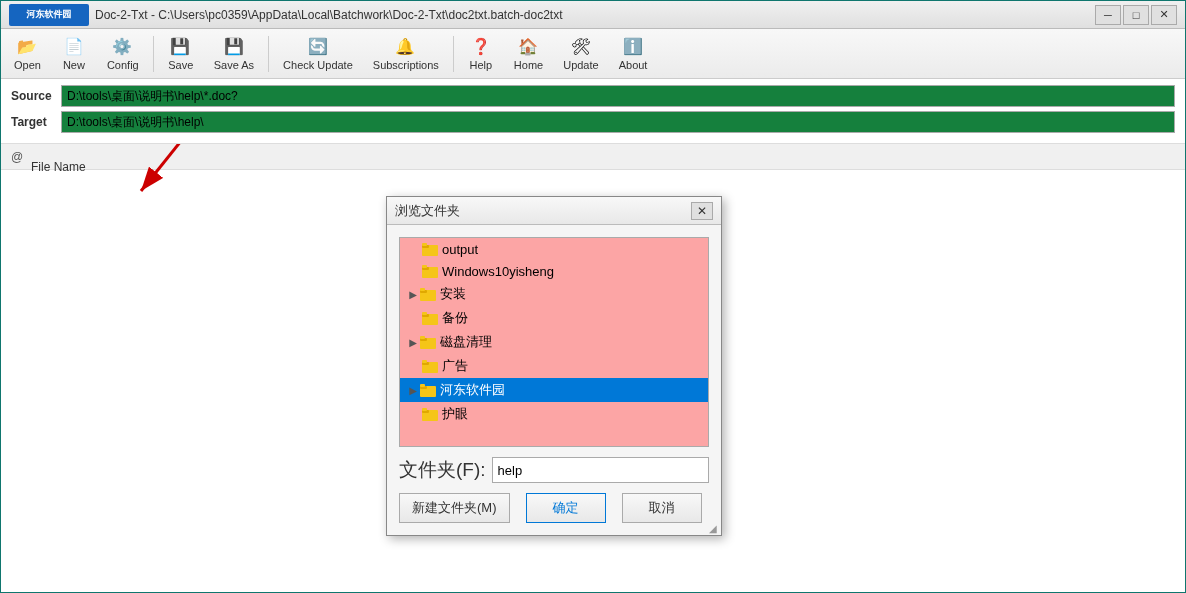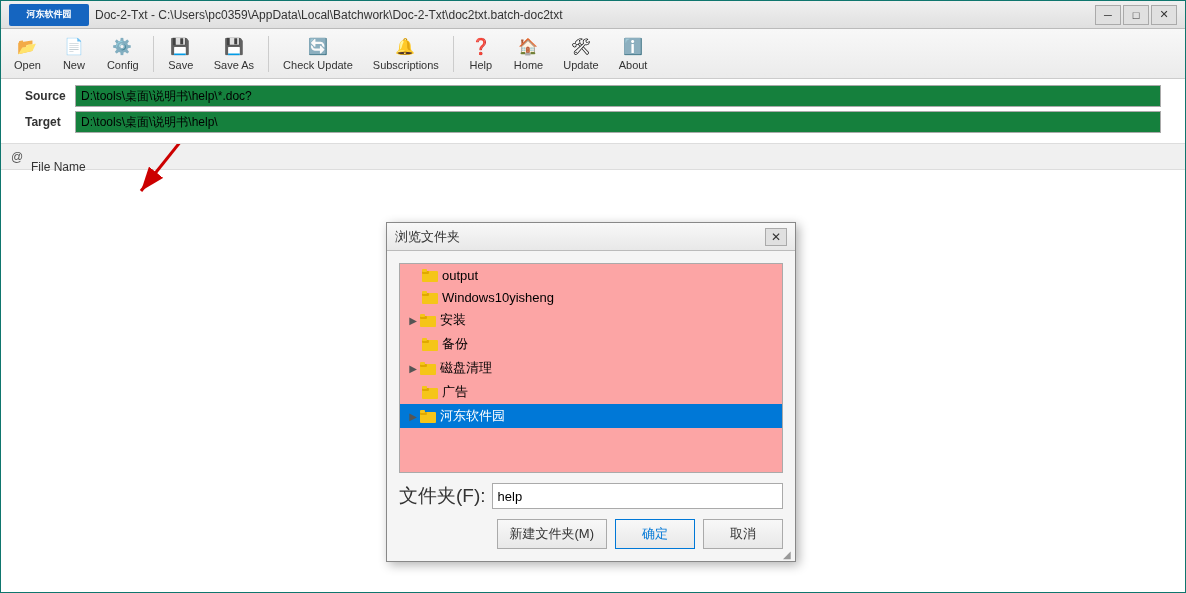--- a/index.html
+++ b/index.html
@@ -115,21 +115,21 @@
       width: 1px;
       height: 36px;
       background: #ccc;
       margin: 0 3px;
     }
 
     
     .source-target-area {
       background: #fff;
       border-bottom: 1px solid #ddd;
-      padding: 6px 24px;
+      padding: 6px 10px;
       flex-shrink: 0;
     }
     .field-row {
       display: flex;
       align-items: center;
       margin-bottom: 4px;
     }
     .field-label {
       width: 50px;
       font-size: 12px;
@@ -169,23 +169,23 @@
     }
     .col-header {
       font-size: 12px;
       color: #333;
       margin-top: 21px;
     }
 
     
     .dialog {
       position: absolute;
-      top: 78px;
+      top: 52px;
       left: 385px;
-      width: 410px;
+      width: 336px;
       background: #f5f5f5;
       border: 1px solid #888;
       box-shadow: 3px 3px 10px rgba(0,0,0,0.3);
     }
     .dialog-titlebar {
       background: linear-gradient(to bottom, #f8f8f8, #e8e8e8);
       height: 28px;
       display: flex;
       align-items: center;
       justify-content: space-between;
@@ -274,22 +274,22 @@
       height: 26px;
       border: 1px solid #aaa;
       padding: 2px 5px;
       font-size: 13px;
       background: #fff;
     }
 
     
     .dialog-buttons {
       display: flex;
-      justify-content: flex-end;
-      gap: 8px;
+      justify-content: flex-start;
+      gap: 16px;
       margin-top: 10px;
     }
     .dialog-btn {
       height: 30px;
       min-width: 80px;
       border: 1px solid #aaa;
       background: linear-gradient(to bottom, #f8f8f8, #e8e8e8);
       cursor: pointer;
       font-size: 13px;
       padding: 0 12px;
@@ -479,20 +479,29 @@
             </div>
             <div class="folder-item selected">
               <span class="folder-expand">▶</span>
               <svg class="folder-icon" viewBox="0 0 16 16">
       <rect x="0" y="4" width="16" height="11" rx="1" fill="#F5C518"></rect>
       <rect x="0" y="4" width="7" height="3" rx="1" fill="#e0a800"></rect>
       <rect x="0" y="2" width="5" height="3" rx="1" fill="#F5C518"></rect>
     </svg>
               <span style="font-size:13px">河东软件园</span>
             </div>
+            <div class="folder-item">
+              <span class="folder-indent"></span>
+              <svg class="folder-icon" viewBox="0 0 16 16">
+      <rect x="0" y="4" width="16" height="11" rx="1" fill="#F5C518"></rect>
+      <rect x="0" y="4" width="7" height="3" rx="1" fill="#e0a800"></rect>
+      <rect x="0" y="2" width="5" height="3" rx="1" fill="#F5C518"></rect>
+    </svg>
+              <span style="font-size:13px">护眼</span>
+            </div>
           </div>
 
         <div class="folder-label-row">
           <span class="folder-label">文件夹(F):</span>
           <input class="folder-input" type="text" value="help" style="">
         </div>
 
         <div class="dialog-buttons">
           <button class="dialog-btn">新建文件夹(M)</button>
           <button class="dialog-btn primary">确定</button>

